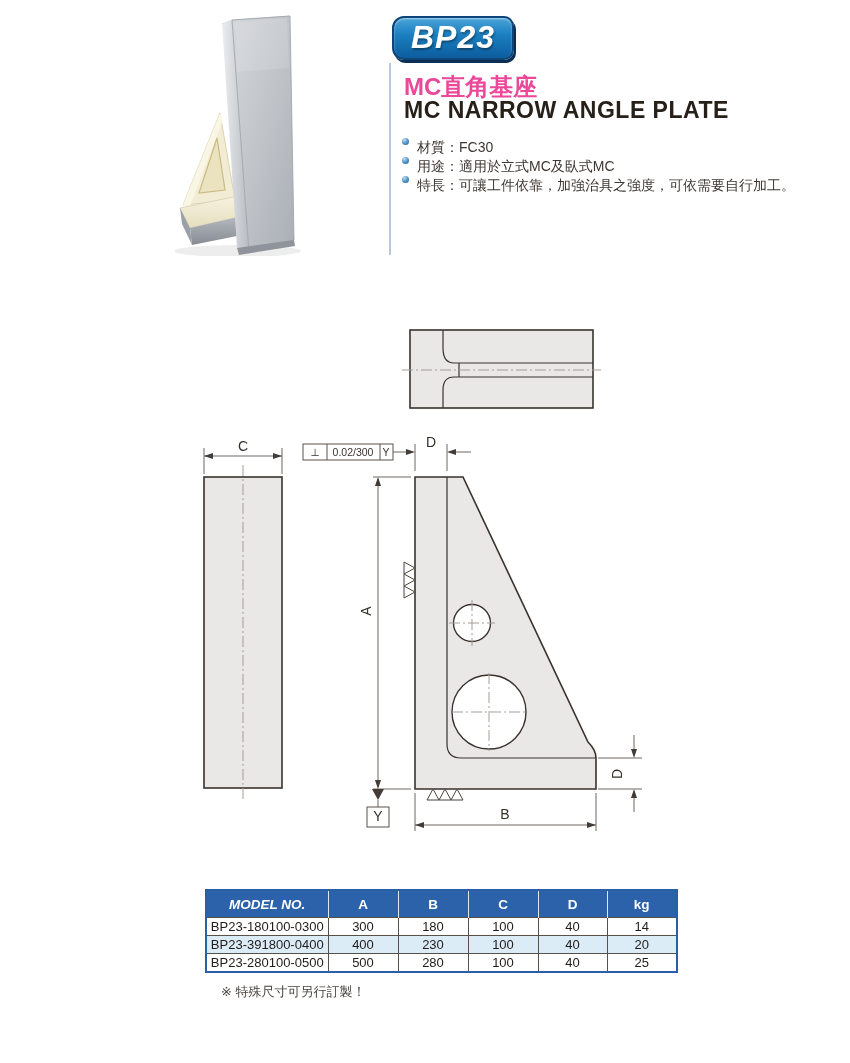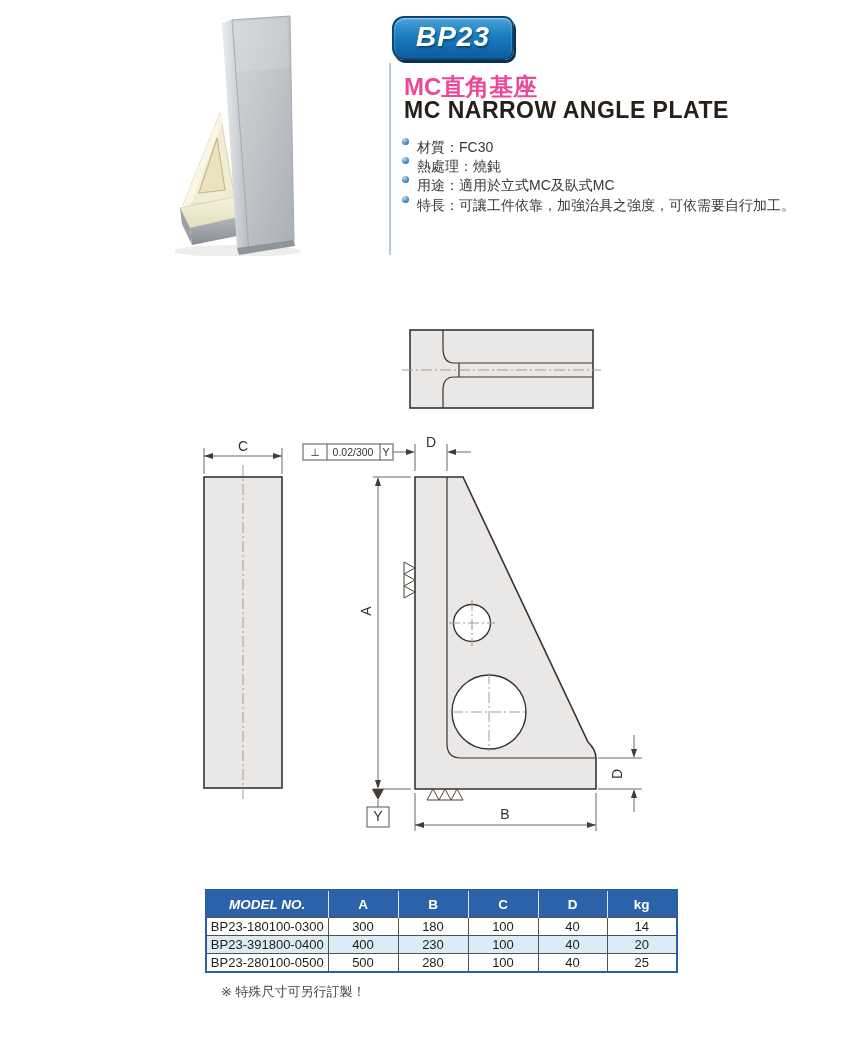--- a/index.html
+++ b/index.html
@@ -12,21 +12,21 @@
   .photo{position:absolute;left:175px;top:8px;width:135px;height:248px;}
   
   .badge{
     position:absolute;left:392px;top:16px;width:118px;height:40px;
     background:linear-gradient(180deg,#4aa3d8 0%,#1b7fc0 42%,#0c5c9e 100%);
     border:2px solid #0d4578;border-radius:12px 10px 10px 12px;
     box-shadow:2px 3px 0 #0a2f52, inset 0 1px 2px rgba(255,255,255,.55);
     display:flex;align-items:center;justify-content:center;
   }
   .badge span{
-    color:#ffffff;font-size:28px;font-weight:bold;font-style:italic;
+    color:#ffffff;font-size:32px;font-weight:bold;font-style:italic;
     letter-spacing:1px;text-shadow:1px 2px 2px rgba(0,0,0,.35);
     transform:translateY(-1px);
     text-align:center;
   }
   
   .vdivider{position:absolute;left:389px;top:63px;width:2px;height:192px;background:#b9c9dc;}
   .title-zh{position:absolute;left:404px;top:71px;font-size:24px;font-weight:bold;color:#ec4899;}
   .title-en{position:absolute;left:404px;top:97px;font-size:23px;font-weight:bold;color:#262019;letter-spacing:.5px;}
   .specs{position:absolute;left:402px;top:138px;margin:0;padding:0;list-style:none;}
   .specs li{
@@ -118,24 +118,20 @@
 <div class="badge">
   <span>BP23</span>
 </div>
 <div class="vdivider"></div>
 <div class="title-zh">MC直角基座</div>
 <div class="title-en">MC NARROW ANGLE PLATE</div>
 <ul class="specs">
     <li>
       <span class="bullet"></span>
       <span>材質：FC30</span>
-    </li>
-    <li>
-      <span class="bullet"></span>
-      <span>熱處理：燒鈍</span>
     </li>
     <li>
       <span class="bullet"></span>
       <span>用途：適用於立式MC及臥式MC</span>
     </li>
     <li>
       <span class="bullet"></span>
       <span>特長：可讓工件依靠，加強治具之強度，可依需要自行加工。</span>
     </li>
   </ul>

